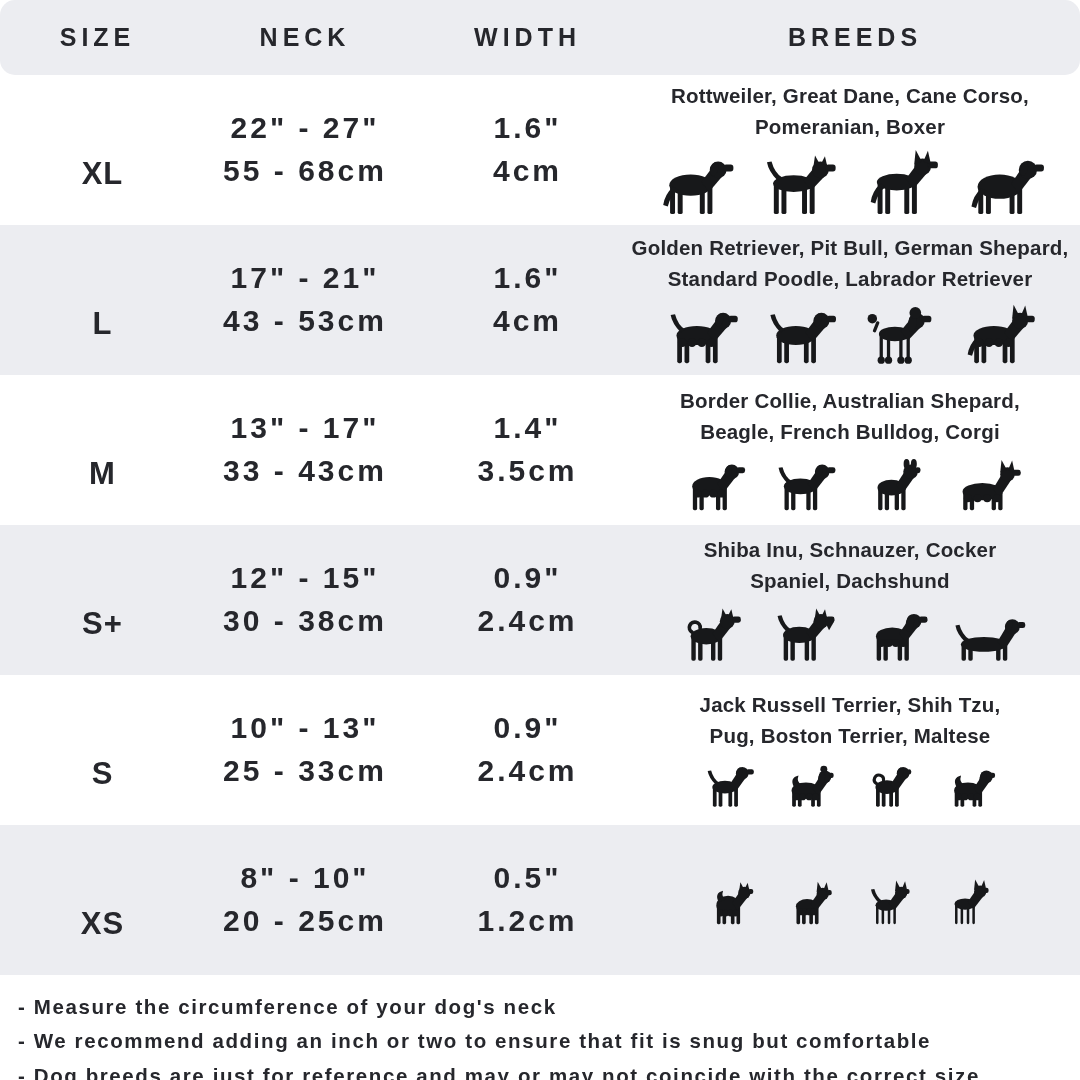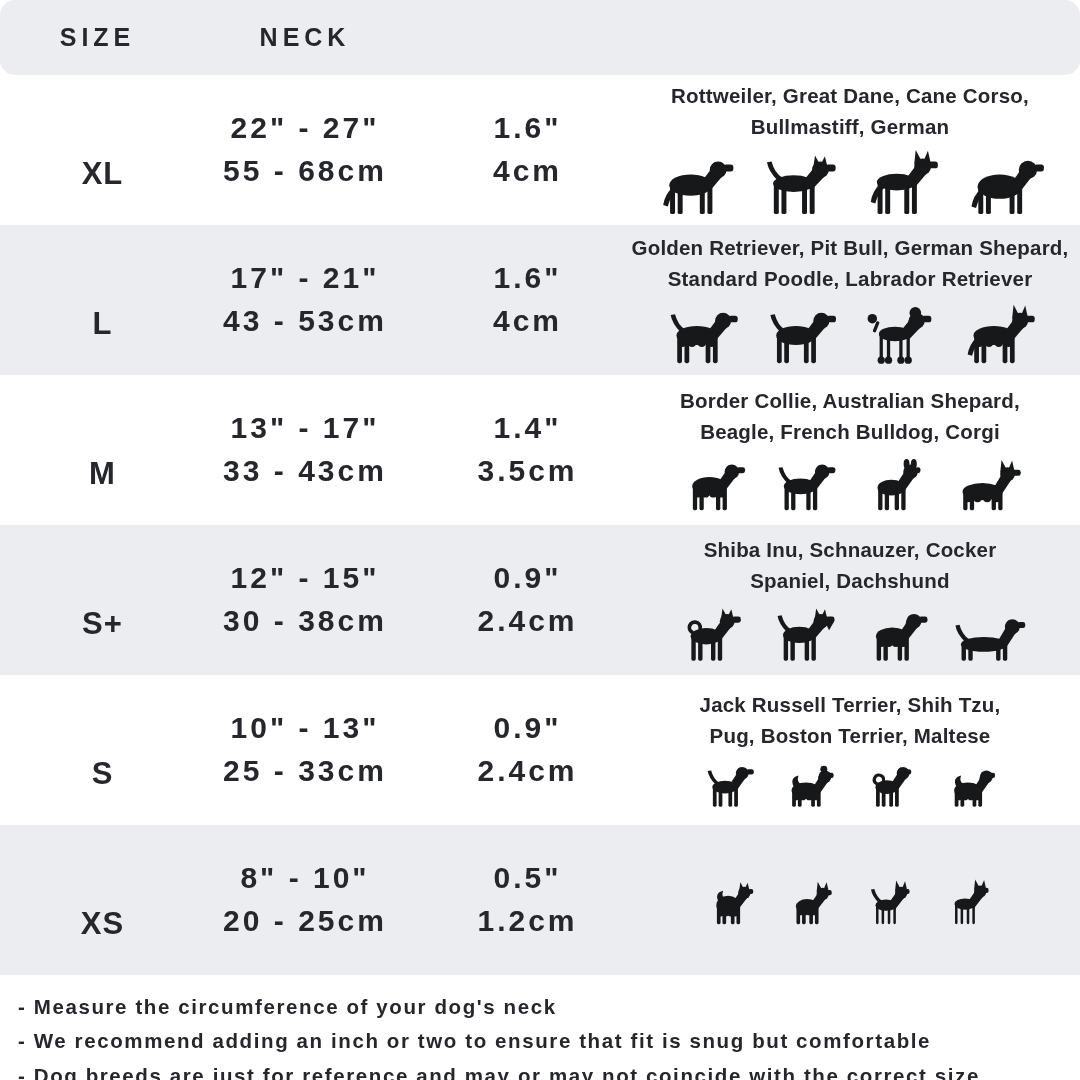--- a/index.html
+++ b/index.html
@@ -57,36 +57,38 @@
   }
 </style>
 </head>
 <body>
 
 <div>
 
   <div class="row header">
     <div class="hdr">SIZE</div>
     <div class="hdr">NECK</div>
+    <div class="hdr width-cell">WIDTH</div>
+    <div class="hdr">BREEDS</div>
   </div>
 
   <div class="row r0">
     <div class="size-cell">XL</div>
     <div class="meas">
       <div>22" - 27"</div>
       <div>55 - 68cm</div>
     </div>
     <div class="meas width-cell">
       <div>1.6"</div>
       <div>4cm</div>
     </div>
     <div class="breeds-cell">
       <div class="breed-names">
         <div>Rottweiler, Great Dane, Cane Corso,</div>
-        <div>Bullmastiff, German</div>
+        <div>Pomeranian, Boxer</div>
       </div>
       <div class="dog-icons">
           <span class="dog">
             <svg viewBox="0 -12 118 94" xmlns="http://www.w3.org/2000/svg">
               <g fill="#17181A">
                 <rect x="25" y="38" width="6.5" height="38" rx="2.5"></rect>
                 <rect x="35" y="38" width="6.5" height="38" rx="2.5"></rect>
                 <rect x="64" y="38" width="6.5" height="38" rx="2.5"></rect>
                 <rect x="74" y="38" width="6.5" height="38" rx="2.5"></rect>
                 <ellipse cx="52" cy="38" rx="28" ry="14"></ellipse>

